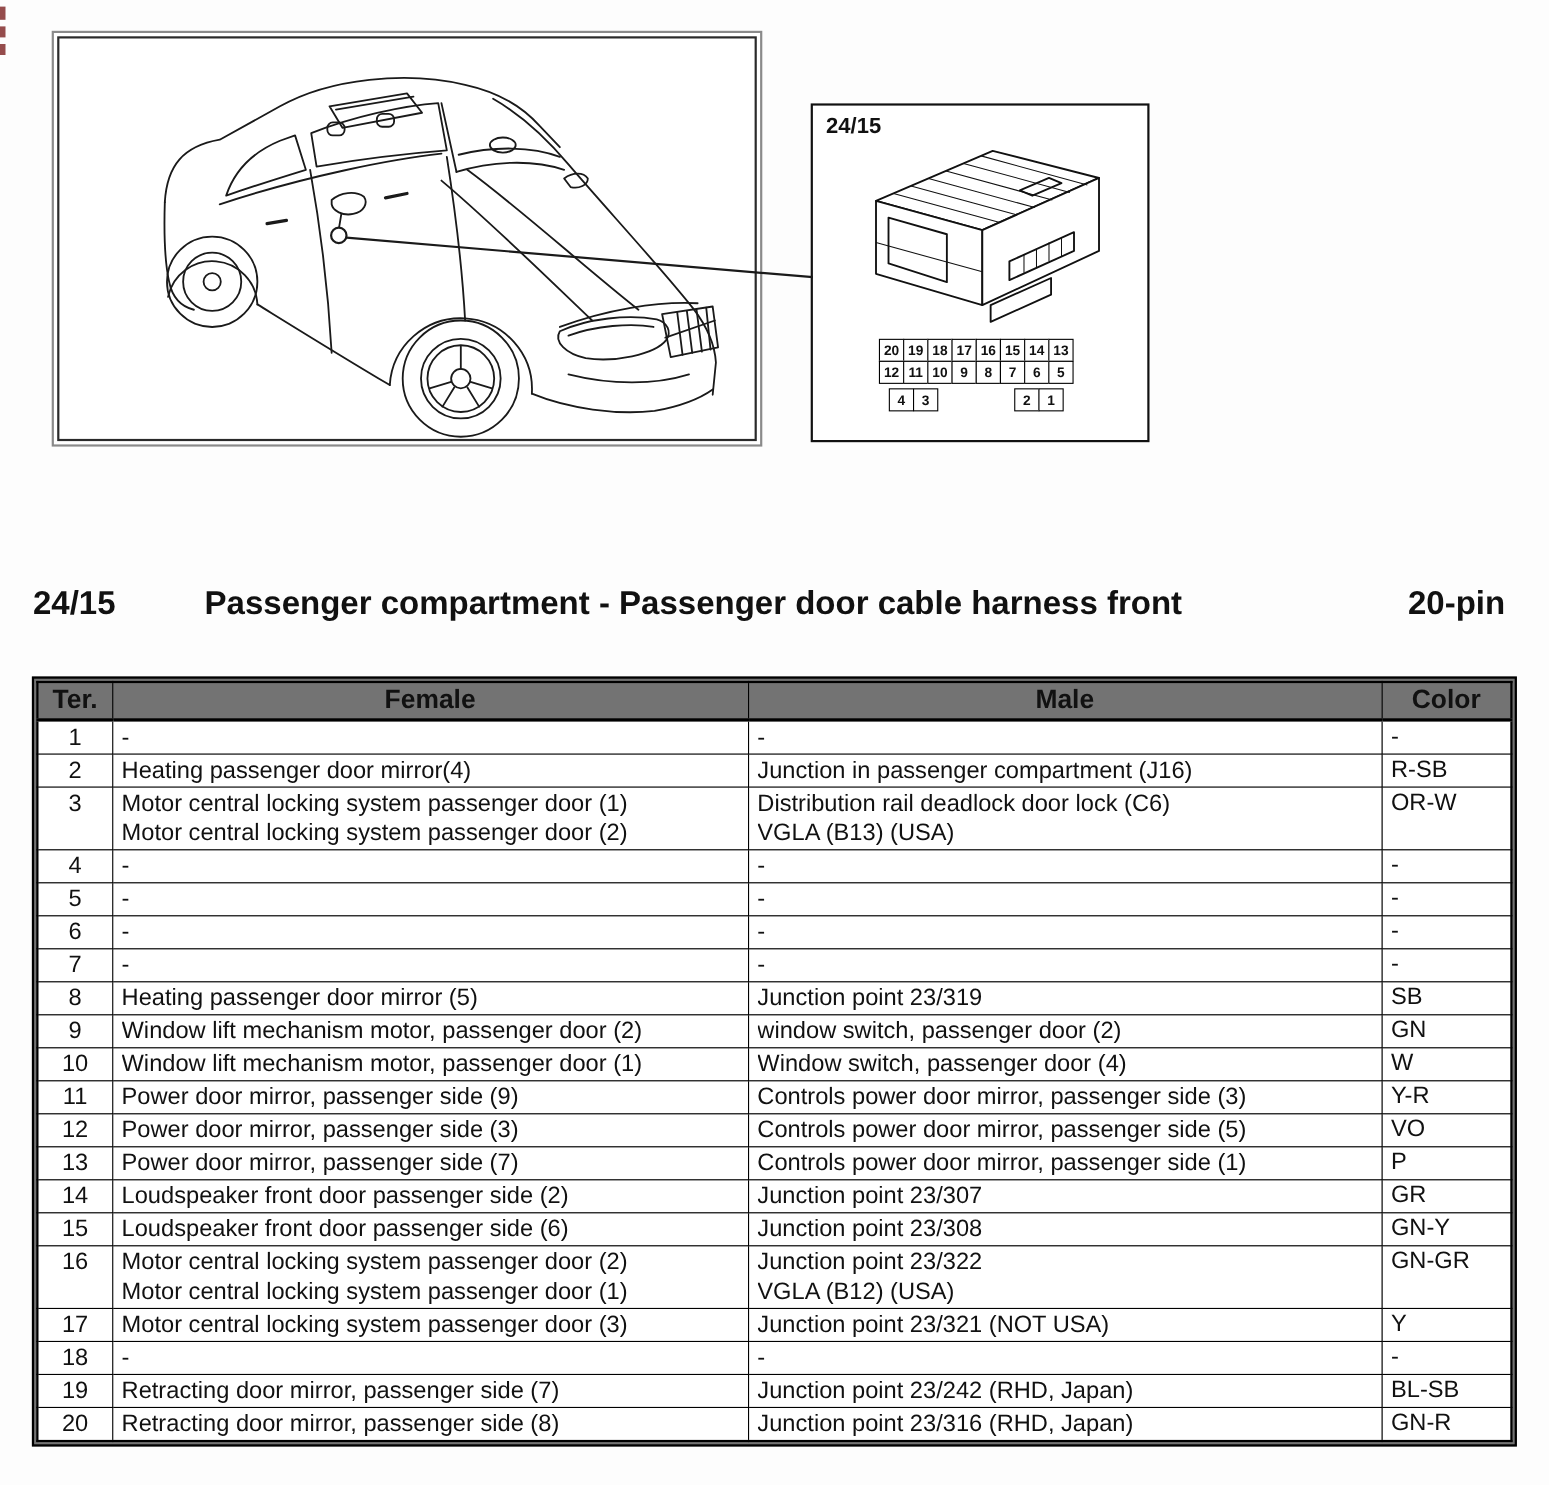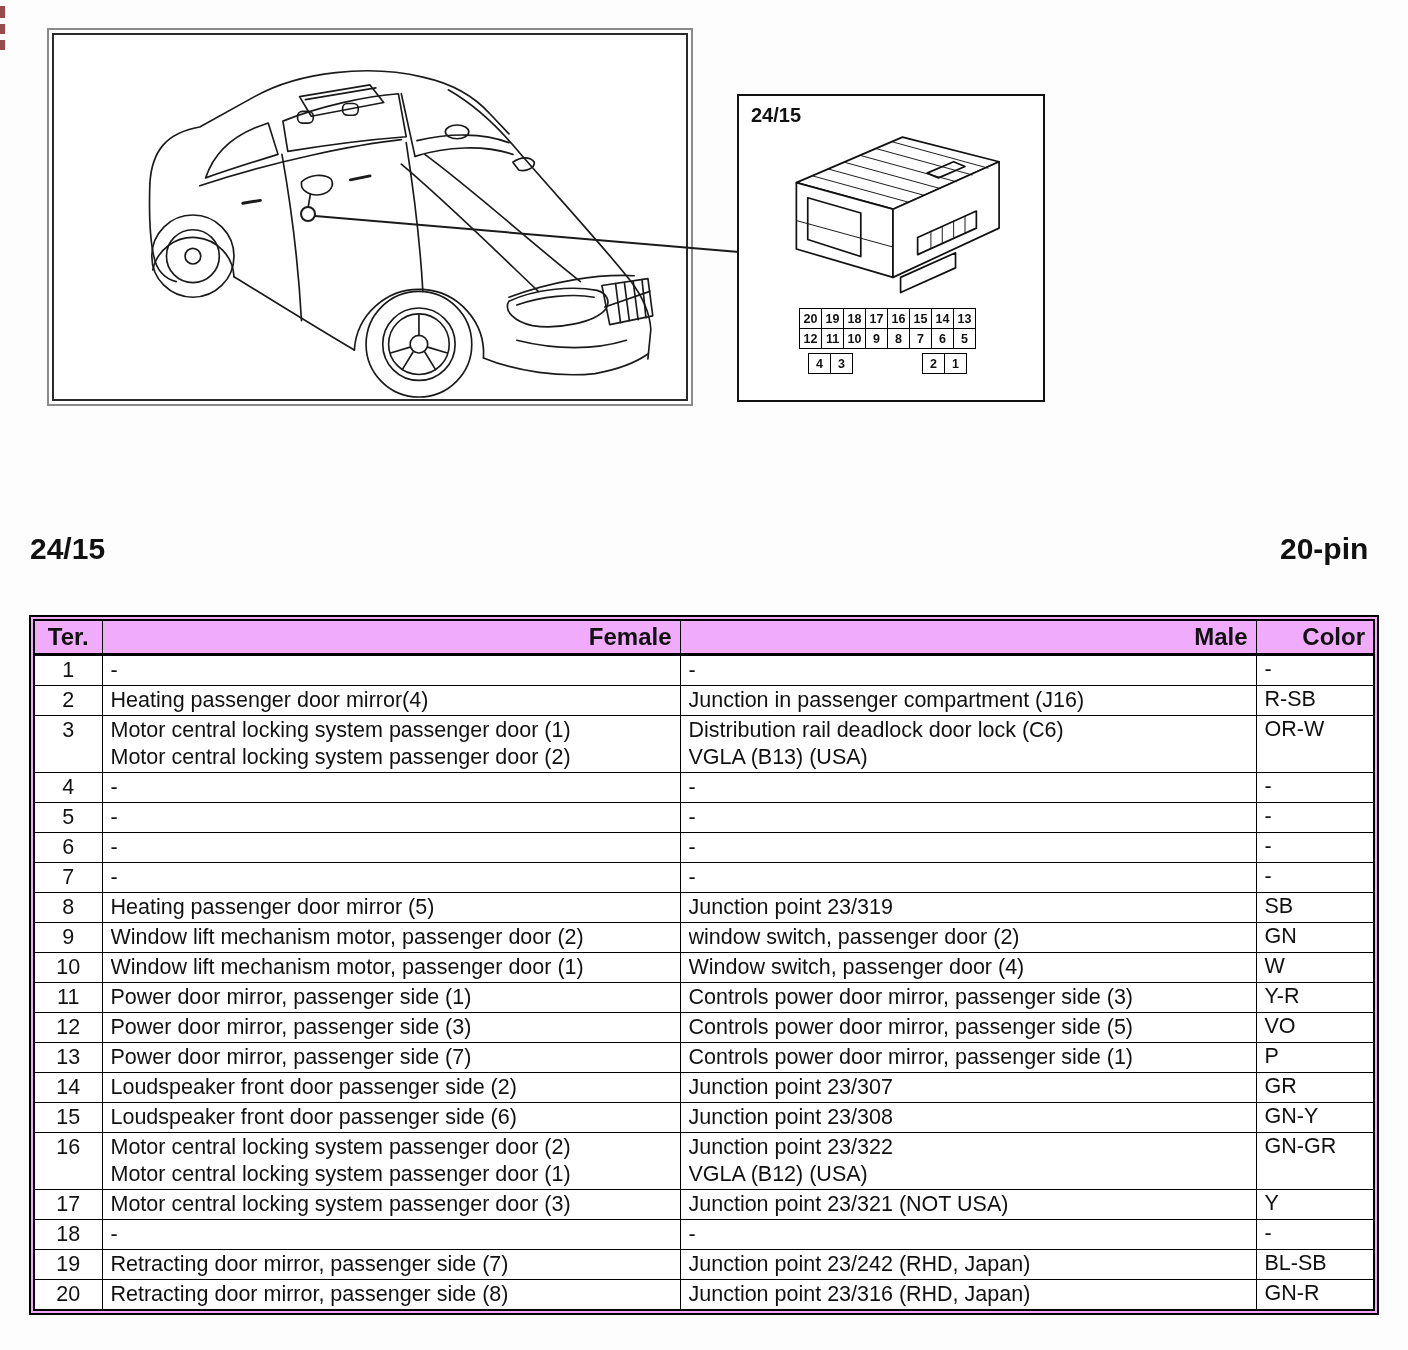--- a/index.html
+++ b/index.html
@@ -52,25 +52,25 @@
   
   .title-row { position: absolute; left: 0; top: 532px; width: 1408px; height: 40px; font-weight: bold; font-size: 30px; white-space: nowrap; }
   .title-code { position: absolute; left: 30px; }
   .title-text { position: absolute; left: 186px; }
   .title-pins { position: absolute; left: 1280px; }
 
   
   .table-wrap {
     position: absolute; left: 29px; top: 615px;
     width: 1350px;
-    border: 2px solid #000; padding: 2px; background: #f0abfc;
+    border: 2px solid #000; padding: 2px; background: #737373;
   }
   table.pinout { width: 100%; border-collapse: collapse; table-layout: fixed; border: 2px solid #000; }
   table.pinout th {
-    font-size: 24px; font-weight: bold; text-align: right;
+    font-size: 24px; font-weight: bold; text-align: center;
     padding: 2px 8px; border: 1px solid #000; border-bottom: 3px solid #000;
     height: 33px; white-space: nowrap;
   }
   table.pinout th.col0 { text-align: center; padding: 2px 2px; }
   table.pinout td {
     font-size: 21.5px; padding: 1px 8px;
     border: 1px solid #000; vertical-align: top;
     background: #fff;
   }
   table.pinout td .line { line-height: 27px; white-space: nowrap; overflow: hidden; }
@@ -202,20 +202,21 @@
   </div>
 </div>
 
 <svg class="overlay">
   <circle cx="308" cy="214" r="7" fill="#fff" stroke="#1a1a1a" stroke-width="2"></circle>
   <line x1="315" y1="216" x2="739" y2="252" stroke="#1a1a1a" stroke-width="2"></line>
 </svg>
 
 <div class="title-row">
   <span class="title-code">24/15</span>
+  <span class="title-text">Passenger compartment - Passenger door cable harness front</span>
   <span class="title-pins">20-pin</span>
 </div>
 
 <div class="table-wrap">
   <table class="pinout">
     <colgroup>
       <col style="width:68px">
         <col style="width:578px">
         <col style="width:576px">
         <col>
@@ -327,21 +328,21 @@
             <div class="line">Window lift mechanism motor, passenger door (1)</div>
           </td>
           <td>
             <div class="line">Window switch, passenger door (4)</div>
           </td>
           <td class="color">W</td>
         </tr>
         <tr>
           <td class="ter">11</td>
           <td>
-            <div class="line">Power door mirror, passenger side (1)</div>
+            <div class="line">Power door mirror, passenger side (9)</div>
           </td>
           <td>
             <div class="line">Controls power door mirror, passenger side (3)</div>
           </td>
           <td class="color">Y-R</td>
         </tr>
         <tr>
           <td class="ter">12</td>
           <td>
             <div class="line">Power door mirror, passenger side (3)</div>

